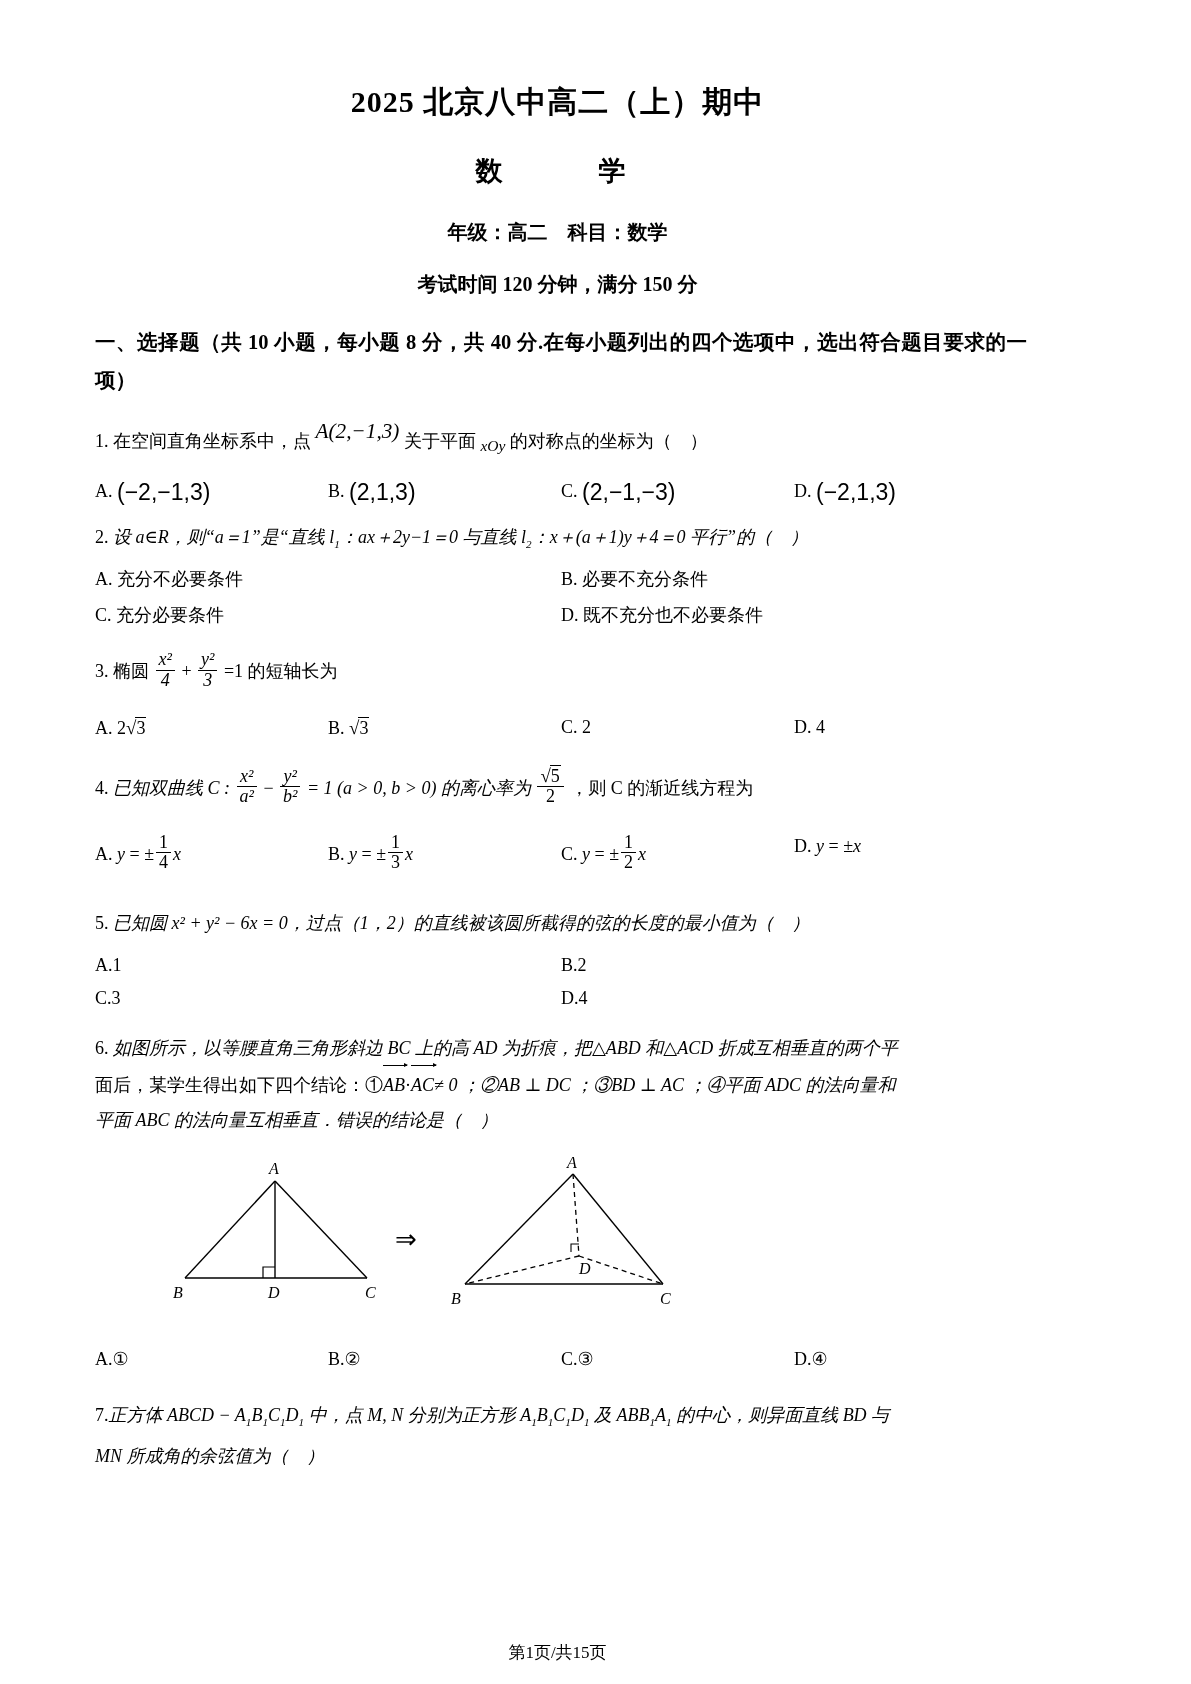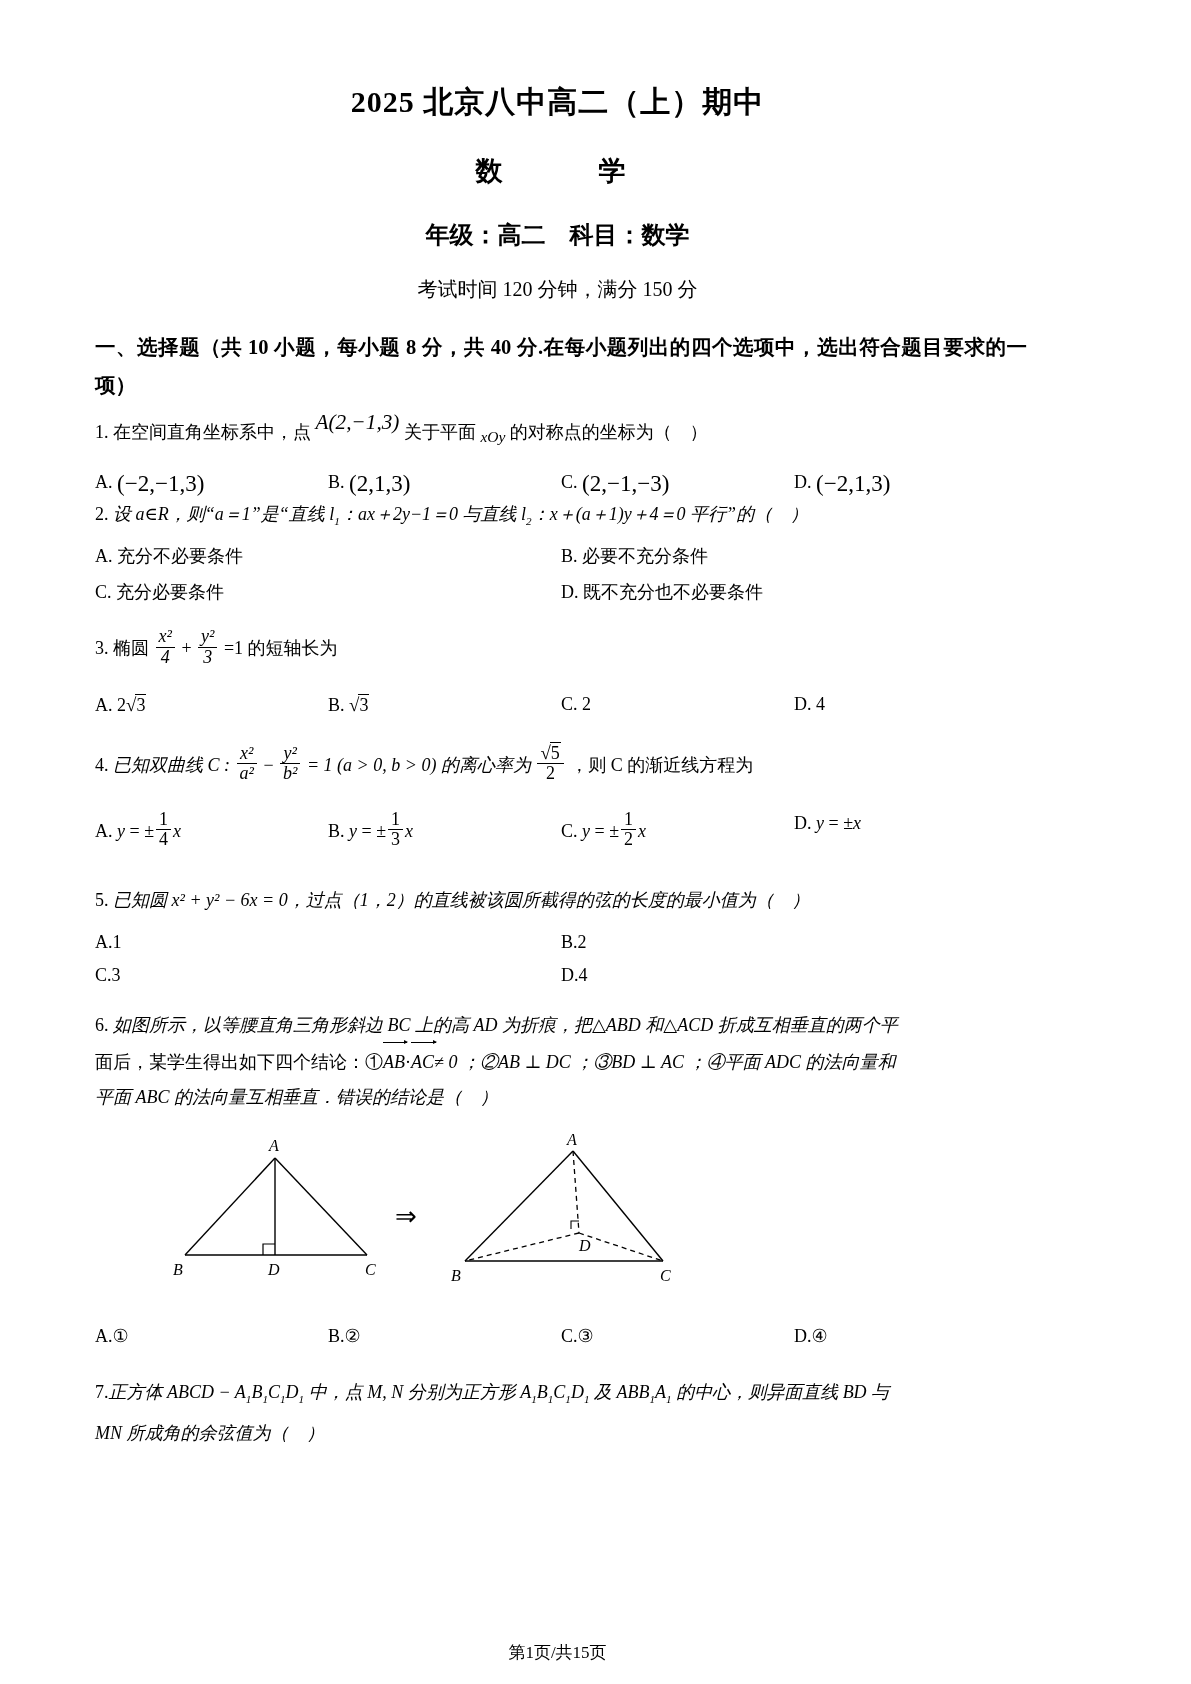--- a/index.html
+++ b/index.html
@@ -24,65 +24,66 @@
   .doc-subject {
     text-align:center;
     font-size:27px;
     font-weight:700;
     margin:0;
     padding-top:30px;
     letter-spacing:14px;
   }
   .doc-meta {
     text-align:center;
-    font-size:24px;
+    font-size:20px;
     font-weight:700;
     margin:0;
     padding-top:30px;
   }
   .doc-meta2 {
     text-align:center;
     font-size:20px;
-    font-weight:400;
+    font-weight:700;
     margin:0;
     padding-top:25px;
   }
 
   
   .content { padding:0 88px 0 95px; }
   .section-head {
     font-size:20.5px;
     font-weight:700;
     line-height:1.85;
     margin-top:26px;
     text-align:justify;
   }
   .q {
     font-size:18px;
     line-height:1.95;
+    margin-top:14px;
     text-align:left;
   }
   .q-tall { line-height:2.5; }
   .opts {
     display:flex;
     font-size:18px;
     margin-top:12px;
   }
   .opts.four > div { width:25%; }
   .opts.two > div { width:50%; }
   .opt { white-space:nowrap; }
 
   
   i, .it { font-style:italic; font-family:"Liberation Serif","DejaVu Serif",serif; }
   .mi { font-style:italic; }
   sub, .sub { font-size:.62em; vertical-align:sub; line-height:0; }
   .paren-big {
     font-size:1.28em;
     vertical-align:-0.12em;
-    font-family:Liberation Serif, serif;
+    font-family:Liberation Sans, sans-serif;
     margin-top:42px;
   }
   .frac {
     display:inline-block;
     vertical-align:middle;
     text-align:center;
     line-height:1.08;
     margin:0 2px;
     position:relative;
     top:-0.16em;

